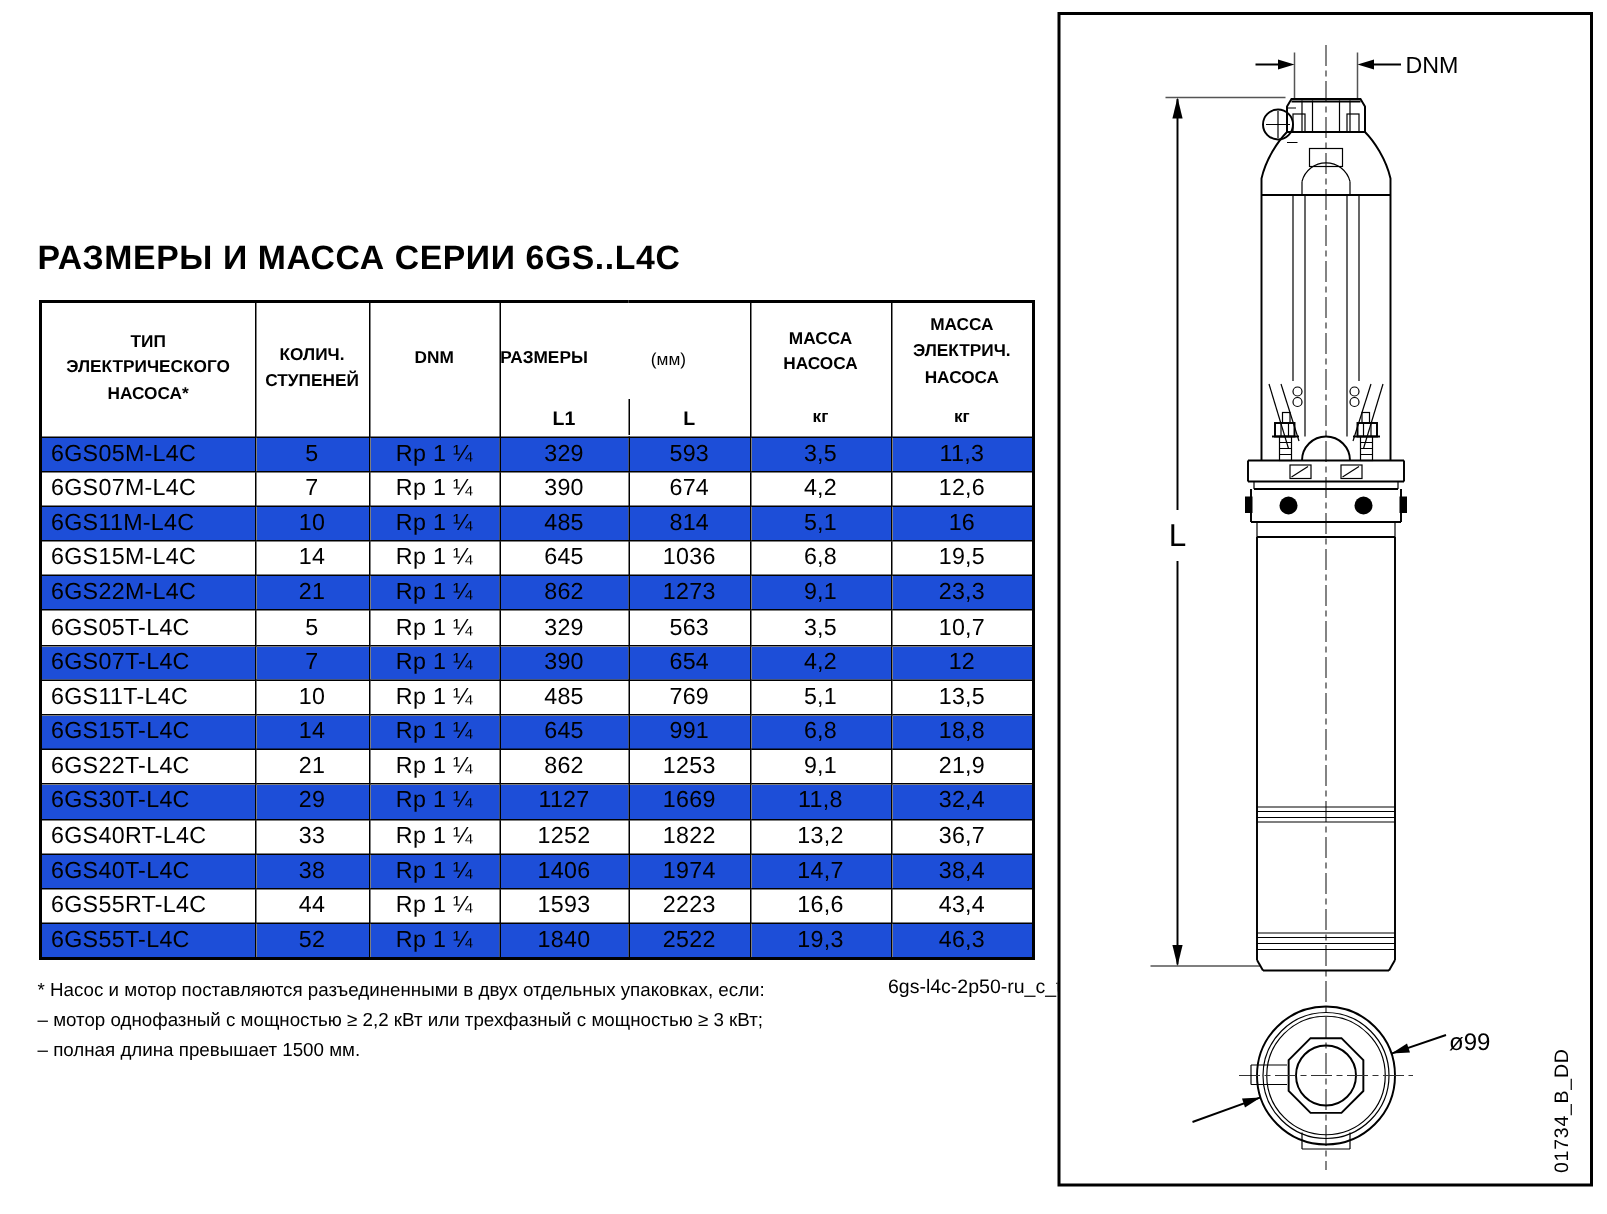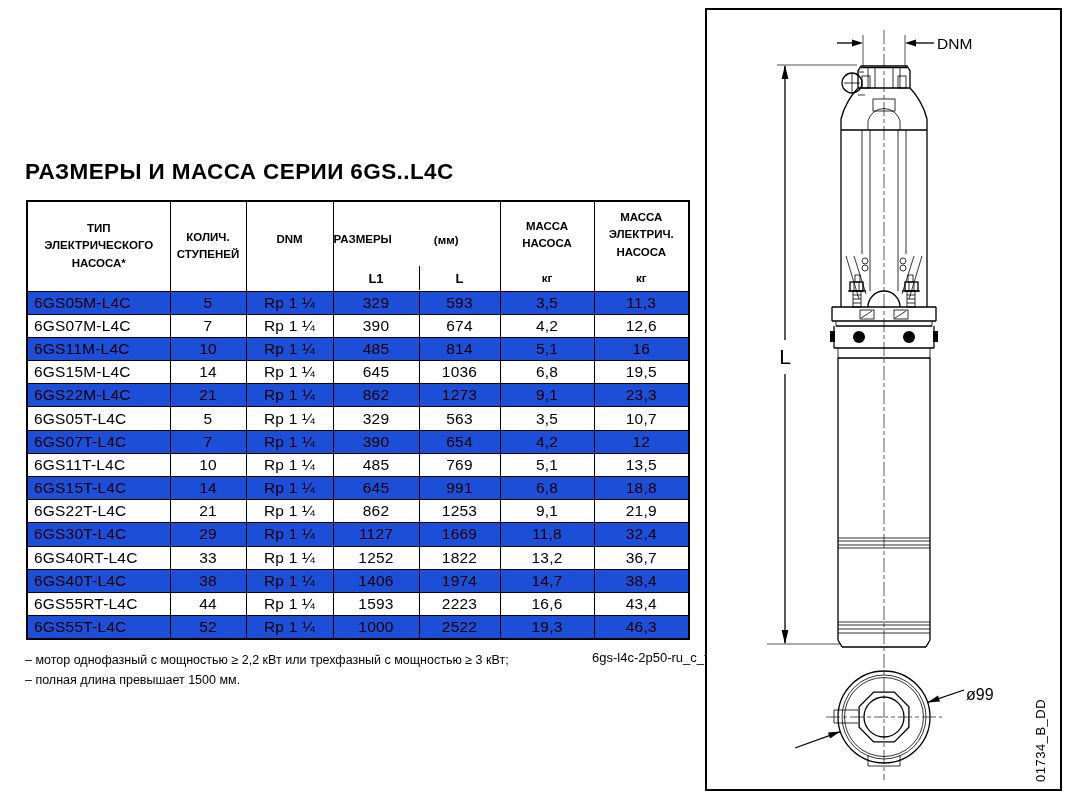--- a/index.html
+++ b/index.html
@@ -19,21 +19,21 @@
   .spec-table th,.spec-table td{border:1.5px solid #000;padding:0;}
   .spec-table thead tr{height:90px;}
   .spec-table th{font-weight:bold;font-size:11.5px;vertical-align:top;}
   .vwrap{height:88px;display:flex;flex-direction:column;}
   .hl{white-space:pre-line;text-align:center;line-height:1.5;}
   .flexcenter{flex:1;display:flex;align-items:center;justify-content:center;}
   .dnm-pad{padding-bottom:12px;}
   .mass-top{flex:1;display:flex;align-items:center;justify-content:center;padding-top:2px;}
   .kg-row{height:24px;display:flex;align-items:center;justify-content:center;font-size:11.5px;}
   .dims-top{flex:1;display:flex;flex-direction:row;align-items:center;padding-top:9px;gap:42px;}
-  .dims-top .unit{margin-top:2px;font-weight:bold;}
+  .dims-top .unit{margin-top:2px;font-weight:normal;}
   .dims-sub{height:24px;display:flex;}
   .dims-sub .sub-l1{width:85px;display:flex;align-items:center;justify-content:center;font-size:13px;}
   .dims-sub .sub-l{flex:1;border-left:1.5px solid #000;display:flex;align-items:center;justify-content:center;font-size:13px;}
   .spec-table tbody td{
     height:22.2px;font-size:15.5px;text-align:center;letter-spacing:.2px;
     white-space:nowrap;overflow:hidden;
   }
   .spec-table tbody td.left{text-align:left;padding-left:6px;}
   .spec-table tbody tr.shade td{background:#1d4ed8;}
   
@@ -250,29 +250,30 @@
         <td>Rp 1 ¼</td>
         <td>1593</td>
         <td>2223</td>
         <td>16,6</td>
         <td>43,4</td>
       </tr>
       <tr class="shade">
         <td class="left">6GS55T-L4C</td>
         <td>52</td>
         <td>Rp 1 ¼</td>
-        <td>1000</td>
+        <td>1840</td>
         <td>2522</td>
         <td>19,3</td>
         <td>46,3</td>
       </tr>
     </tbody>
 </table>
 
 <div class="footnotes">
+  <div>* Насос и мотор поставляются разъединенными в двух отдельных упаковках, если:</div>
   <div>– мотор однофазный с мощностью ≥ 2,2 кВт или трехфазный с мощностью ≥ 3 кВт;</div>
   <div>– полная длина превышает 1500 мм.</div>
 </div>
 <div class="doc-code">6gs-l4c-2p50-ru_c_td</div>
 
 <div class="drawing-panel">
   <svg width="353" height="779" viewBox="0 0 353 779">
 
     <line class="s-cl" x1="177" y1="20" x2="177" y2="770"></line>
 

